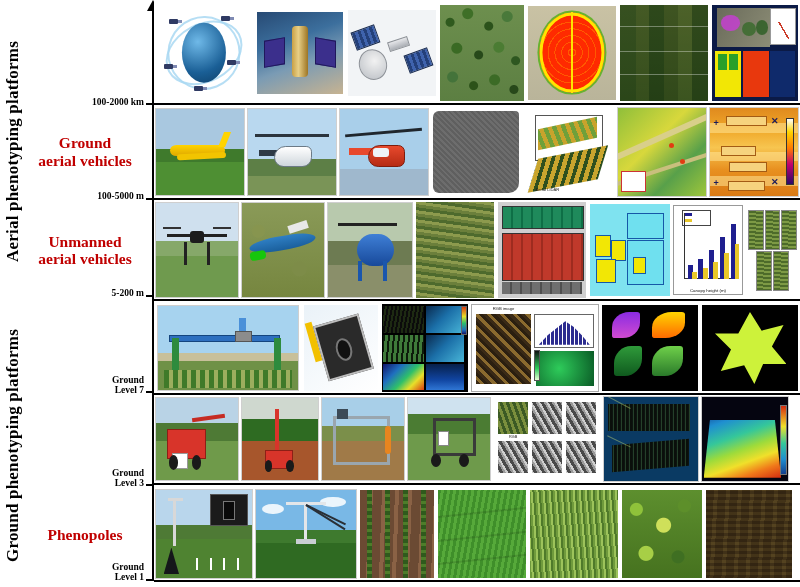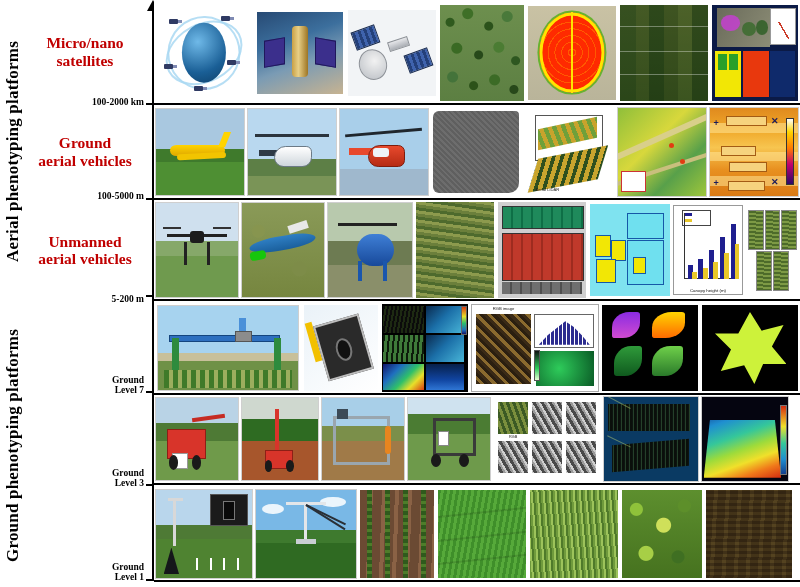--- a/index.html
+++ b/index.html
@@ -339,26 +339,20 @@
   <div class="grouplabel" id="grp-aerial">
     <span>Aerial phenotyping platforms</span>
   </div>
   <div class="grouplabel" id="grp-ground">
     <span>Ground phenotyping platforms</span>
   </div>
 
   <div id="axis"></div>
   <div id="axis-arrow"></div>
 
-  <div class="rowname" style="top:0;height:103px;">
-    <div>
-      <div>Micro/nano</div>
-      <div>satellites</div>
-    </div>
-  </div>
   <div class="tick" style="top:103px;"></div>
   <div class="ticklabel" style="top:98px;">100-2000 km</div>
 
   <div class="rowstrip" style="top:2px;height:103px;">
     <div class="rowinner">
       <div class="cell" style="width:100px;">
         <div class="ph earth-orbit" style="width:96px;height:92px;">
           <div class="ring r1"></div>
             <div class="ring r2"></div>
           <div class="globe"></div>
@@ -492,21 +486,21 @@
     </div>
   </div>
 
   <div class="rowname" style="top:200px;height:100px;">
     <div>
       <div>Unmanned</div>
       <div>aerial vehicles</div>
     </div>
   </div>
   <div class="tick" style="top:295px;"></div>
-  <div class="ticklabel" style="top:295px;">5-200 m</div>
+  <div class="ticklabel" style="top:289px;">5-200 m</div>
 
   <div class="rowstrip" style="top:200px;height:101px;">
     <div class="rowinner">
       <div class="cell" style="width:86px;">
         <div class="ph uav-quad bordered" style="width:82px;height:94px;">
           <div class="arm" style="left:14%;width:36%;"></div>
           <div class="arm" style="right:14%;width:36%;"></div>
           <div class="prop" style="left:8%;"></div>
           <div class="prop" style="right:8%;"></div>
           <div class="hub"></div>
@@ -707,20 +701,25 @@
       </div>
       <div class="cell" style="width:90px;">
         <div class="ph lidarheat bordered" style="width:86px;height:84px;">
           <div class="f"></div>
             <div class="cb"></div>
         </div>
       </div>
     </div>
   </div>
 
+  <div class="rowname" style="top:487px;height:95px;">
+    <div>
+      <div>Phenopoles</div>
+    </div>
+  </div>
   <div class="tick" style="top:579px;"></div>
   <div class="ticklabel" style="top:563px;">
     <div>Ground</div>
     <div>Level 1</div>
   </div>
 
   <div class="rowstrip" style="top:487px;height:95px;">
     <div class="rowinner">
       <div class="cell" style="width:100px;">
         <div class="ph pole-field bordered" style="width:96px;height:88px;">

